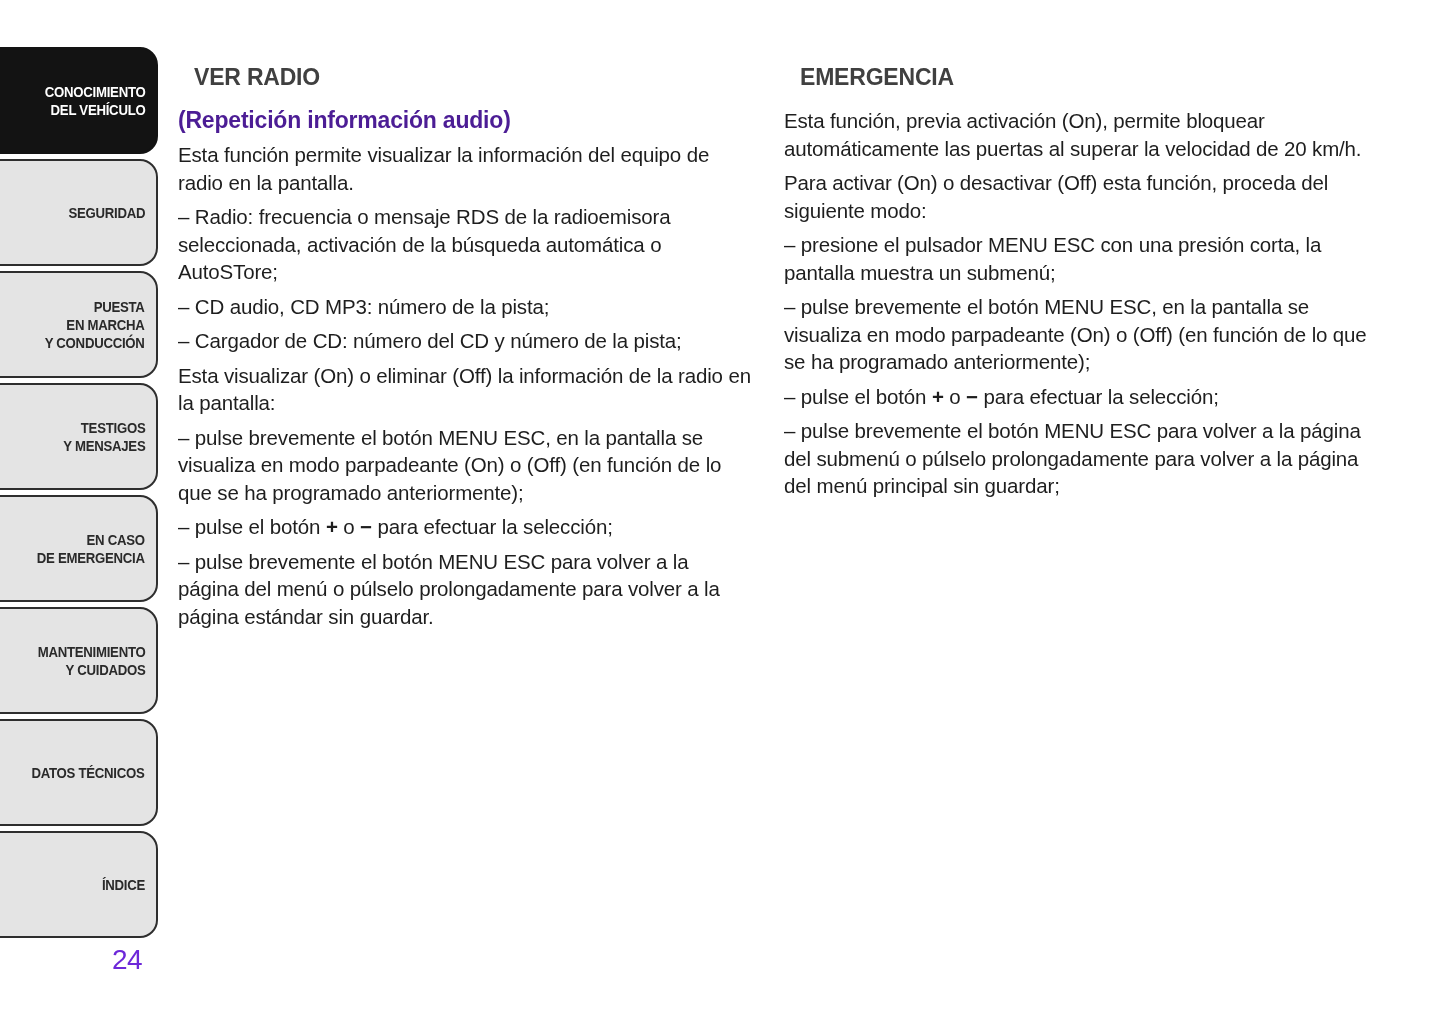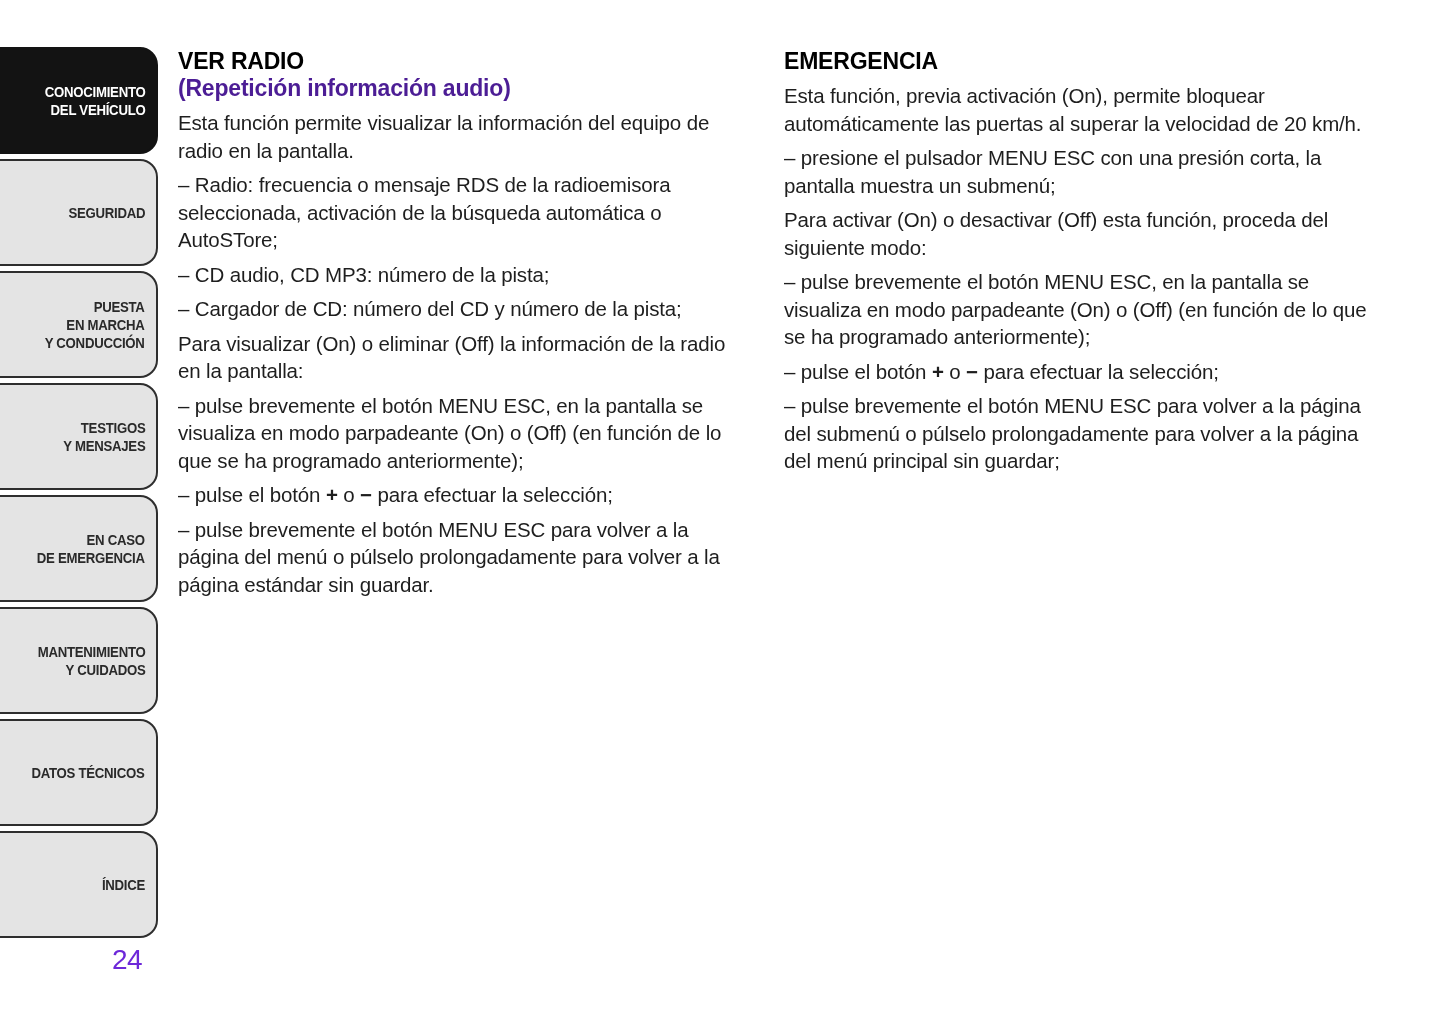--- a/index.html
+++ b/index.html
@@ -51,24 +51,24 @@
     font-size: 28px; font-weight: 400; letter-spacing: -0.5px;
     color: #6d28d9;
   }
 
   
   .col { position: absolute; top: 48px; }
   .col-1 { left: 178px; width: 574px; }
   .col-2 { left: 784px; width: 586px; }
 
   .section-title {
-    margin: 0;
+    margin: 16px;
     font-size: 23px; font-weight: 700;
     line-height: 27px; letter-spacing: -0.2px;
-    color: #000000;
+    color: #404040;
   }
   .section-subtitle {
     margin: 0;
     font-size: 23px; font-weight: 700;
     line-height: 27px; letter-spacing: -0.2px;
     color: #4c1d95;
     white-space: pre-line;
   }
   .para {
     margin: 7px 0 0 0;
@@ -122,33 +122,33 @@
   <main>
 
     <section class="col col-1">
       <h2 class="section-title">VER RADIO</h2>
       <h3 class="section-subtitle">(Repetición información audio)</h3>
       <div class="section-body">
           <p class="para">Esta función permite visualizar la información del equipo de radio en la pantalla.</p>
           <p class="para">– Radio: frecuencia o mensaje RDS de la radioemisora seleccionada, activación de la búsqueda automática o AutoSTore;</p>
           <p class="para">– CD audio, CD MP3: número de la pista;</p>
           <p class="para">– Cargador de CD: número del CD y número de la pista;</p>
-          <p class="para">Para visualizar (On) o eliminar (Off) la información de la radio en la pantalla:</p>
+          <p class="para">Esta visualizar (On) o eliminar (Off) la información de la radio en la pantalla:</p>
           <p class="para">– pulse brevemente el botón MENU ESC, en la pantalla se visualiza en modo parpadeante (On) o (Off) (en función de lo que se ha programado anteriormente);</p>
           <p class="para">– pulse el botón <b>+</b> o <b>−</b> para efectuar la selección;</p>
           <p class="para">– pulse brevemente el botón MENU ESC para volver a la página del menú o púlselo prolongadamente para volver a la página estándar sin guardar.</p>
         </div>
     </section>
 
     <section class="col col-2">
       <h2 class="section-title">EMERGENCIA</h2>
       <div class="section-body">
           <p class="para">Esta función, previa activación (On), permite bloquear automáticamente las puertas al superar la velocidad de 20 km/h.</p>
+          <p class="para">Para activar (On) o desactivar (Off) esta función, proceda del siguiente modo:</p>
           <p class="para">– presione el pulsador MENU ESC con una presión corta, la pantalla muestra un submenú;</p>
-          <p class="para">Para activar (On) o desactivar (Off) esta función, proceda del siguiente modo:</p>
           <p class="para">– pulse brevemente el botón MENU ESC, en la pantalla se visualiza en modo parpadeante (On) o (Off) (en función de lo que se ha programado anteriormente);</p>
           <p class="para">– pulse el botón <b>+</b> o <b>−</b> para efectuar la selección;</p>
           <p class="para">– pulse brevemente el botón MENU ESC para volver a la página del submenú o púlselo prolongadamente para volver a la página del menú principal sin guardar;</p>
         </div>
     </section>
 
   </main>
 </div>
 
 </body></html>

